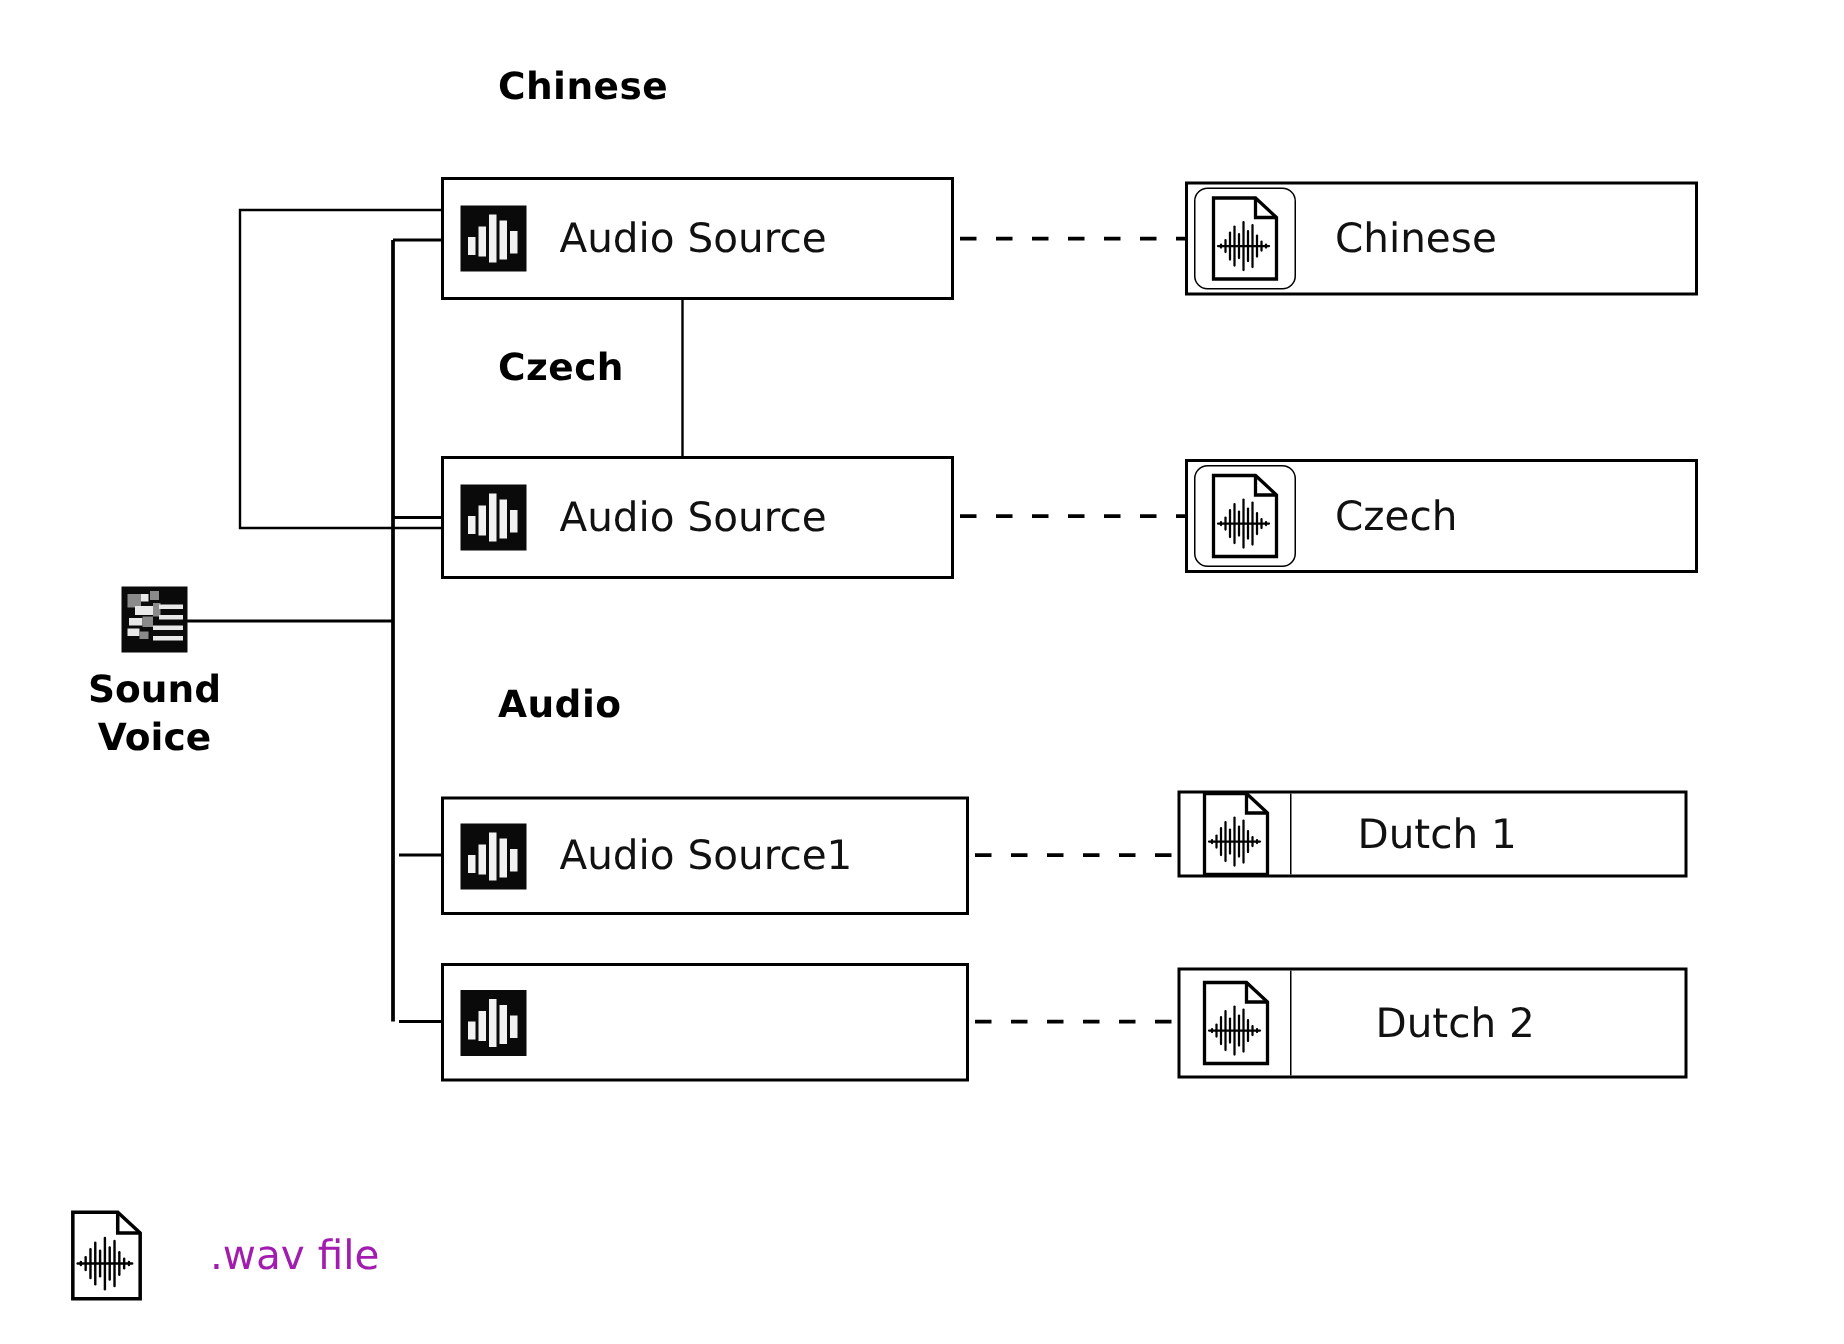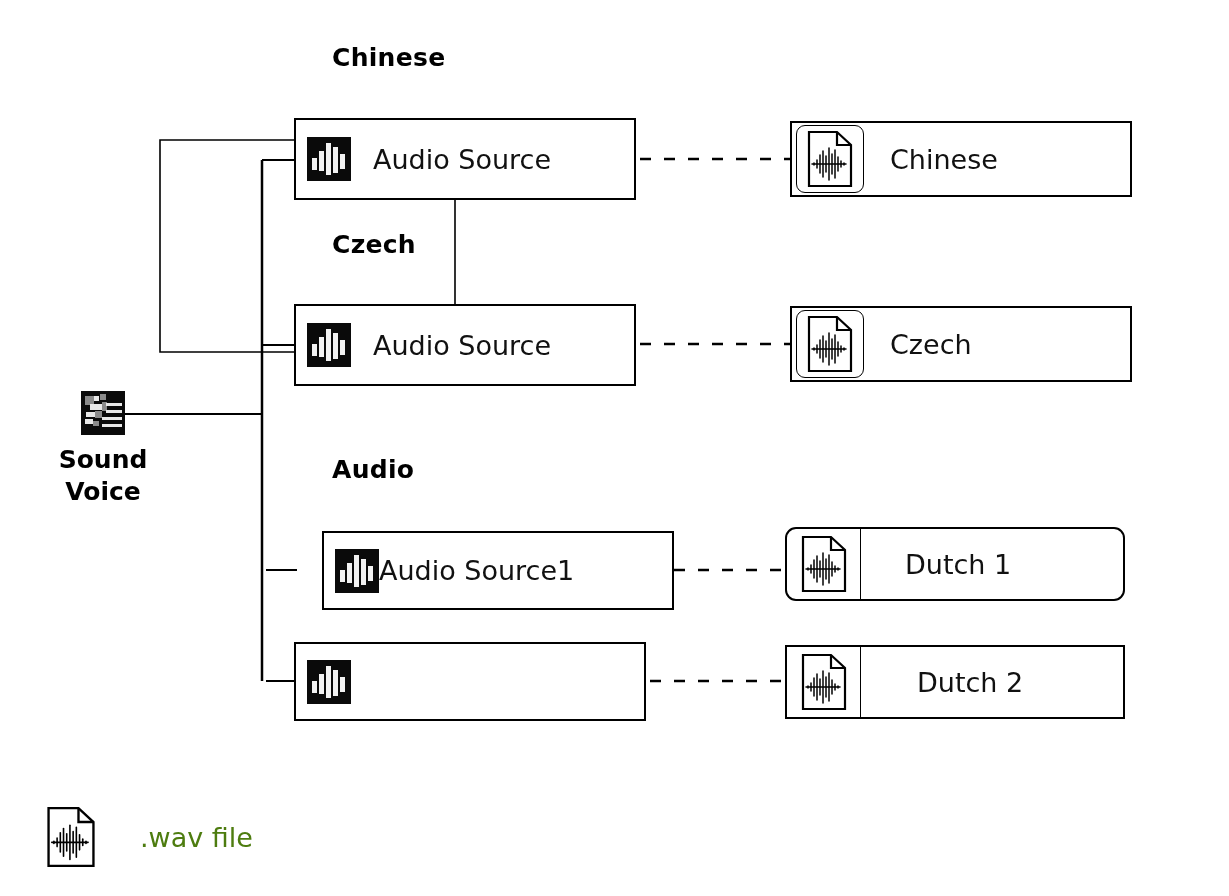--- a/index.html
+++ b/index.html
@@ -147,21 +147,21 @@
   
   #legend {
     position: absolute;
     display: flex;
     align-items: center;
     gap: 44px;
   }
   #legend .legend-text {
     font-size: 27px;
     line-height: 1;
-    color: #4d7c0f;
+    color: #a21caf;
     white-space: nowrap;
   }
 </style>
 </head>
 <body>
 
 <div id="canvas">
 
   <svg id="wires" viewBox="0 0 1229 896" xmlns="http://www.w3.org/2000/svg">
 
@@ -225,21 +225,21 @@
     <span class="eq-icon">
       <i style="left:5px;  top:21px; width:5px; height:12px;"></i>
       <i style="left:12px; top:14px; width:5px; height:20px;"></i>
       <i style="left:19px; top:6px;  width:5px; height:32px;"></i>
       <i style="left:26px; top:10px; width:5px; height:26px;"></i>
       <i style="left:33px; top:17px; width:5px; height:15px;"></i>
     </span>
     <span class="node-label">Audio Source</span>
   </div>
 
-  <div class="node-box" style="left:294px; top:531px; width:352px; height:79px; padding-left:11px; margin-left:28px;">
+  <div class="node-box" style="left:294px; top:531px; width:352px; height:79px; padding-left:11px; gap:22px;">
     <span class="eq-icon">
       <i style="left:5px;  top:21px; width:5px; height:12px;"></i>
       <i style="left:12px; top:14px; width:5px; height:20px;"></i>
       <i style="left:19px; top:6px;  width:5px; height:32px;"></i>
       <i style="left:26px; top:10px; width:5px; height:26px;"></i>
       <i style="left:33px; top:17px; width:5px; height:15px;"></i>
     </span>
     <span class="node-label">Audio Source1</span>
   </div>
 
@@ -298,21 +298,21 @@
             <line x1="34" y1="31" x2="34" y2="37"></line>
             <line x1="37" y1="33" x2="37" y2="35"></line>
             <line x1="5" y1="34" x2="39" y2="34"></line>
           </g>
         </svg>
       </span>
     </span>
     <span class="file-label">Czech</span>
   </div>
 
-  <div class="file-box" style="left:785px; top:527px; width:340px; height:74px; gap:0;border-radius:11px;">
+  <div class="file-box" style="left:785px; top:527px; width:340px; height:58px; gap:0;">
     <span class="file-icon-cell framed" style="width:74px;">
       <span class="wav-icon">
         <svg viewBox="0 0 46 58" xmlns="http://www.w3.org/2000/svg">
           <path d="M2 2 H30 L44 15 V56 H2 Z" fill="#ffffff" stroke="#000" stroke-width="2.2" stroke-linejoin="miter"></path>
           <path d="M30 2 V15 H44" fill="none" stroke="#000" stroke-width="2.2" stroke-linejoin="miter"></path>
           <g stroke="#000" stroke-width="1.5" stroke-linecap="round">
             <line x1="7" y1="33" x2="7" y2="35"></line>
             <line x1="10" y1="30" x2="10" y2="38"></line>
             <line x1="13" y1="25" x2="13" y2="43"></line>
             <line x1="16" y1="21" x2="16" y2="47"></line>

